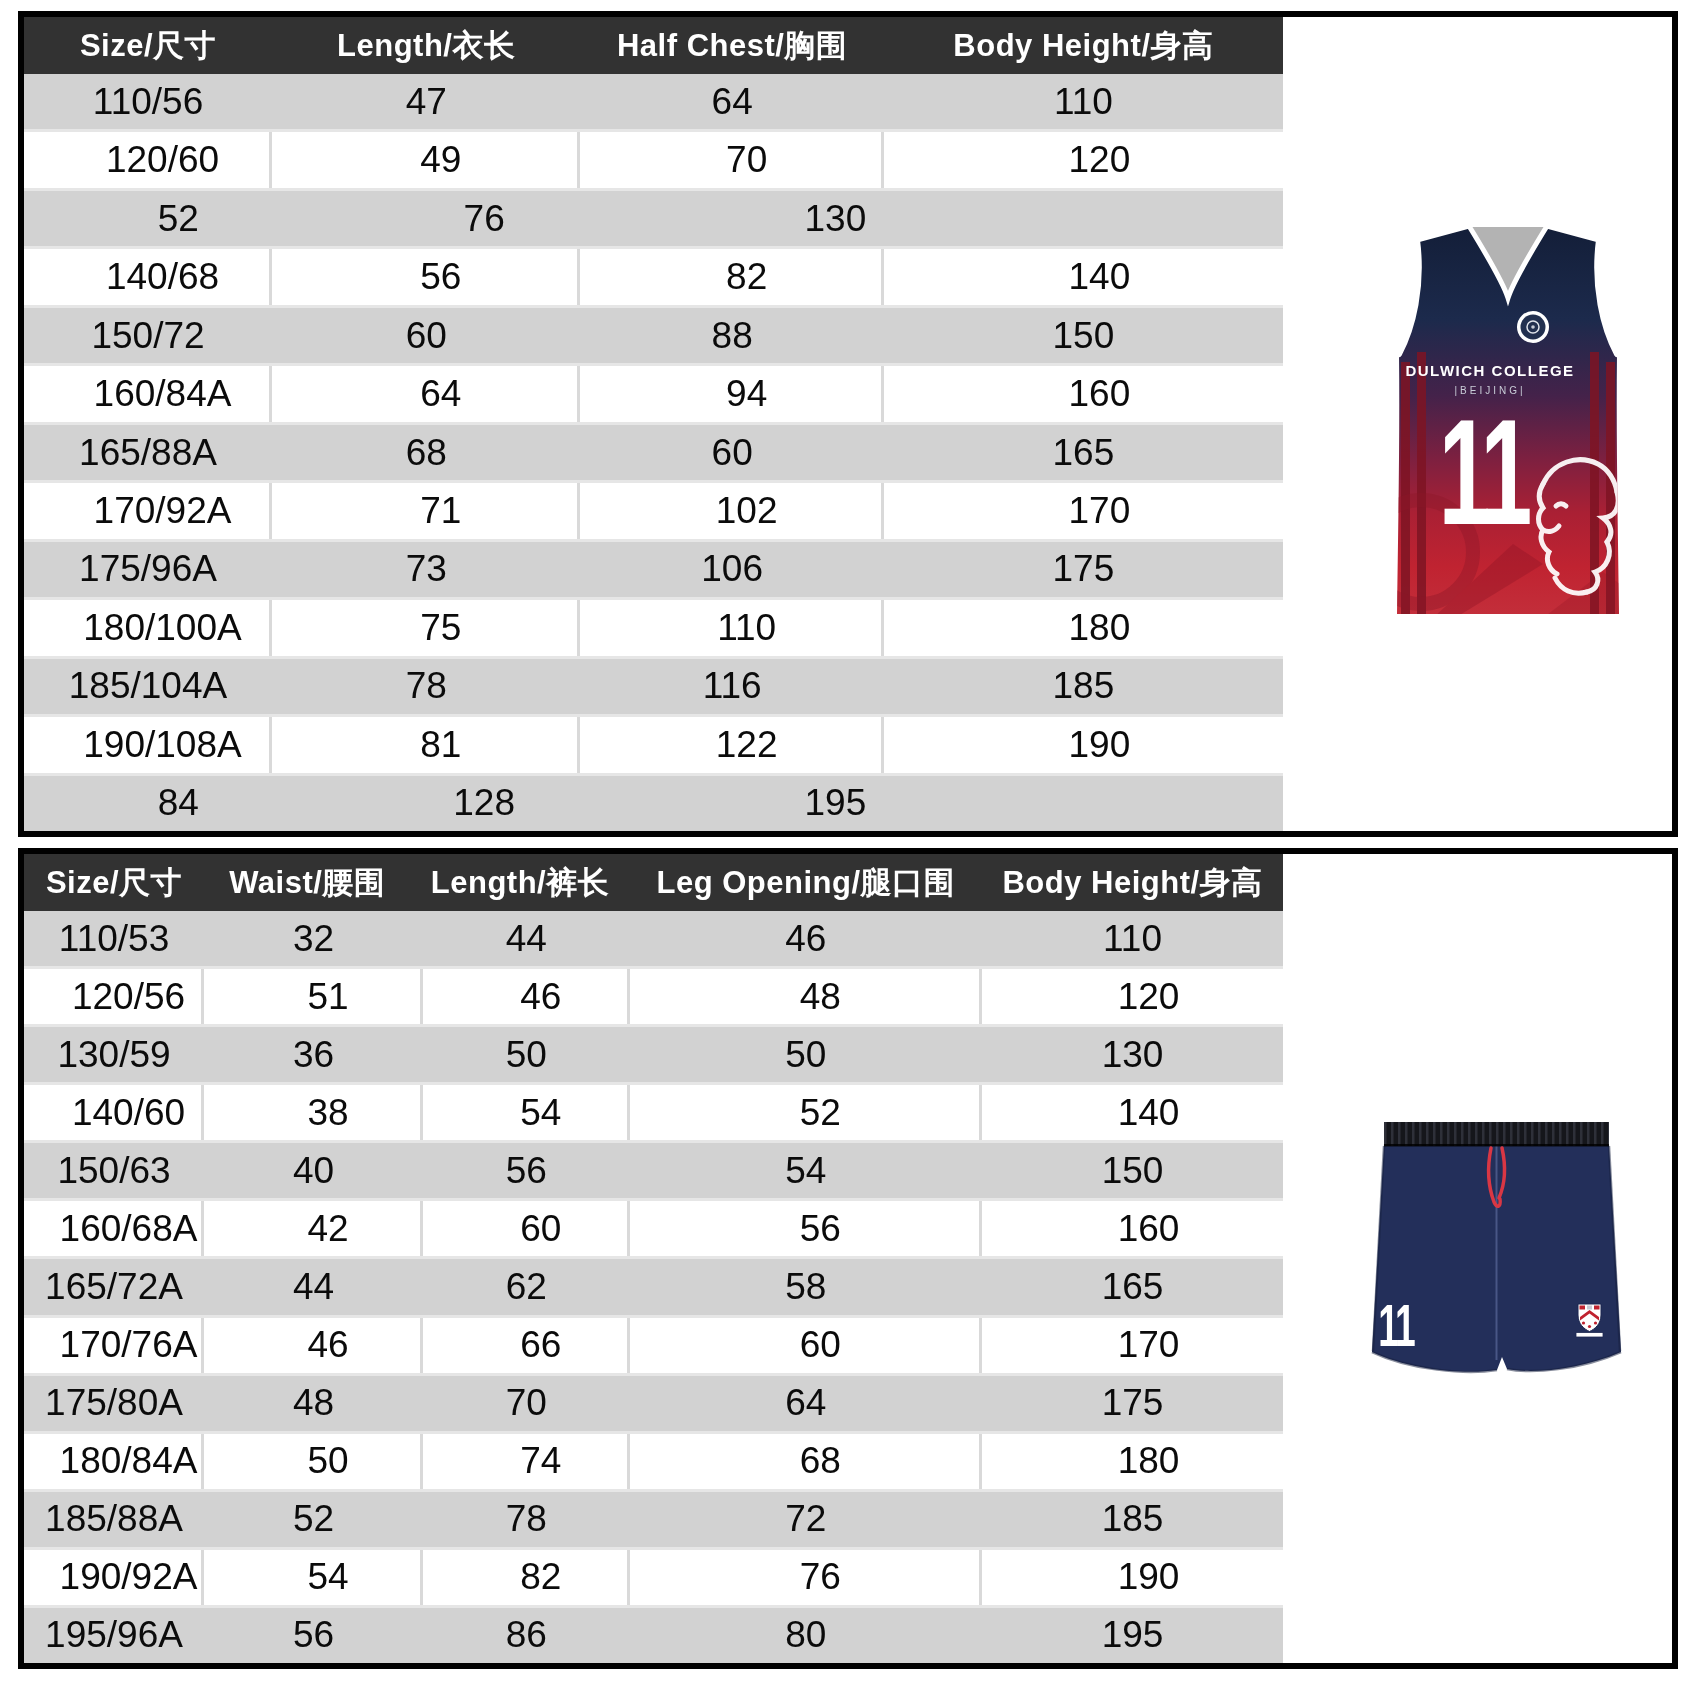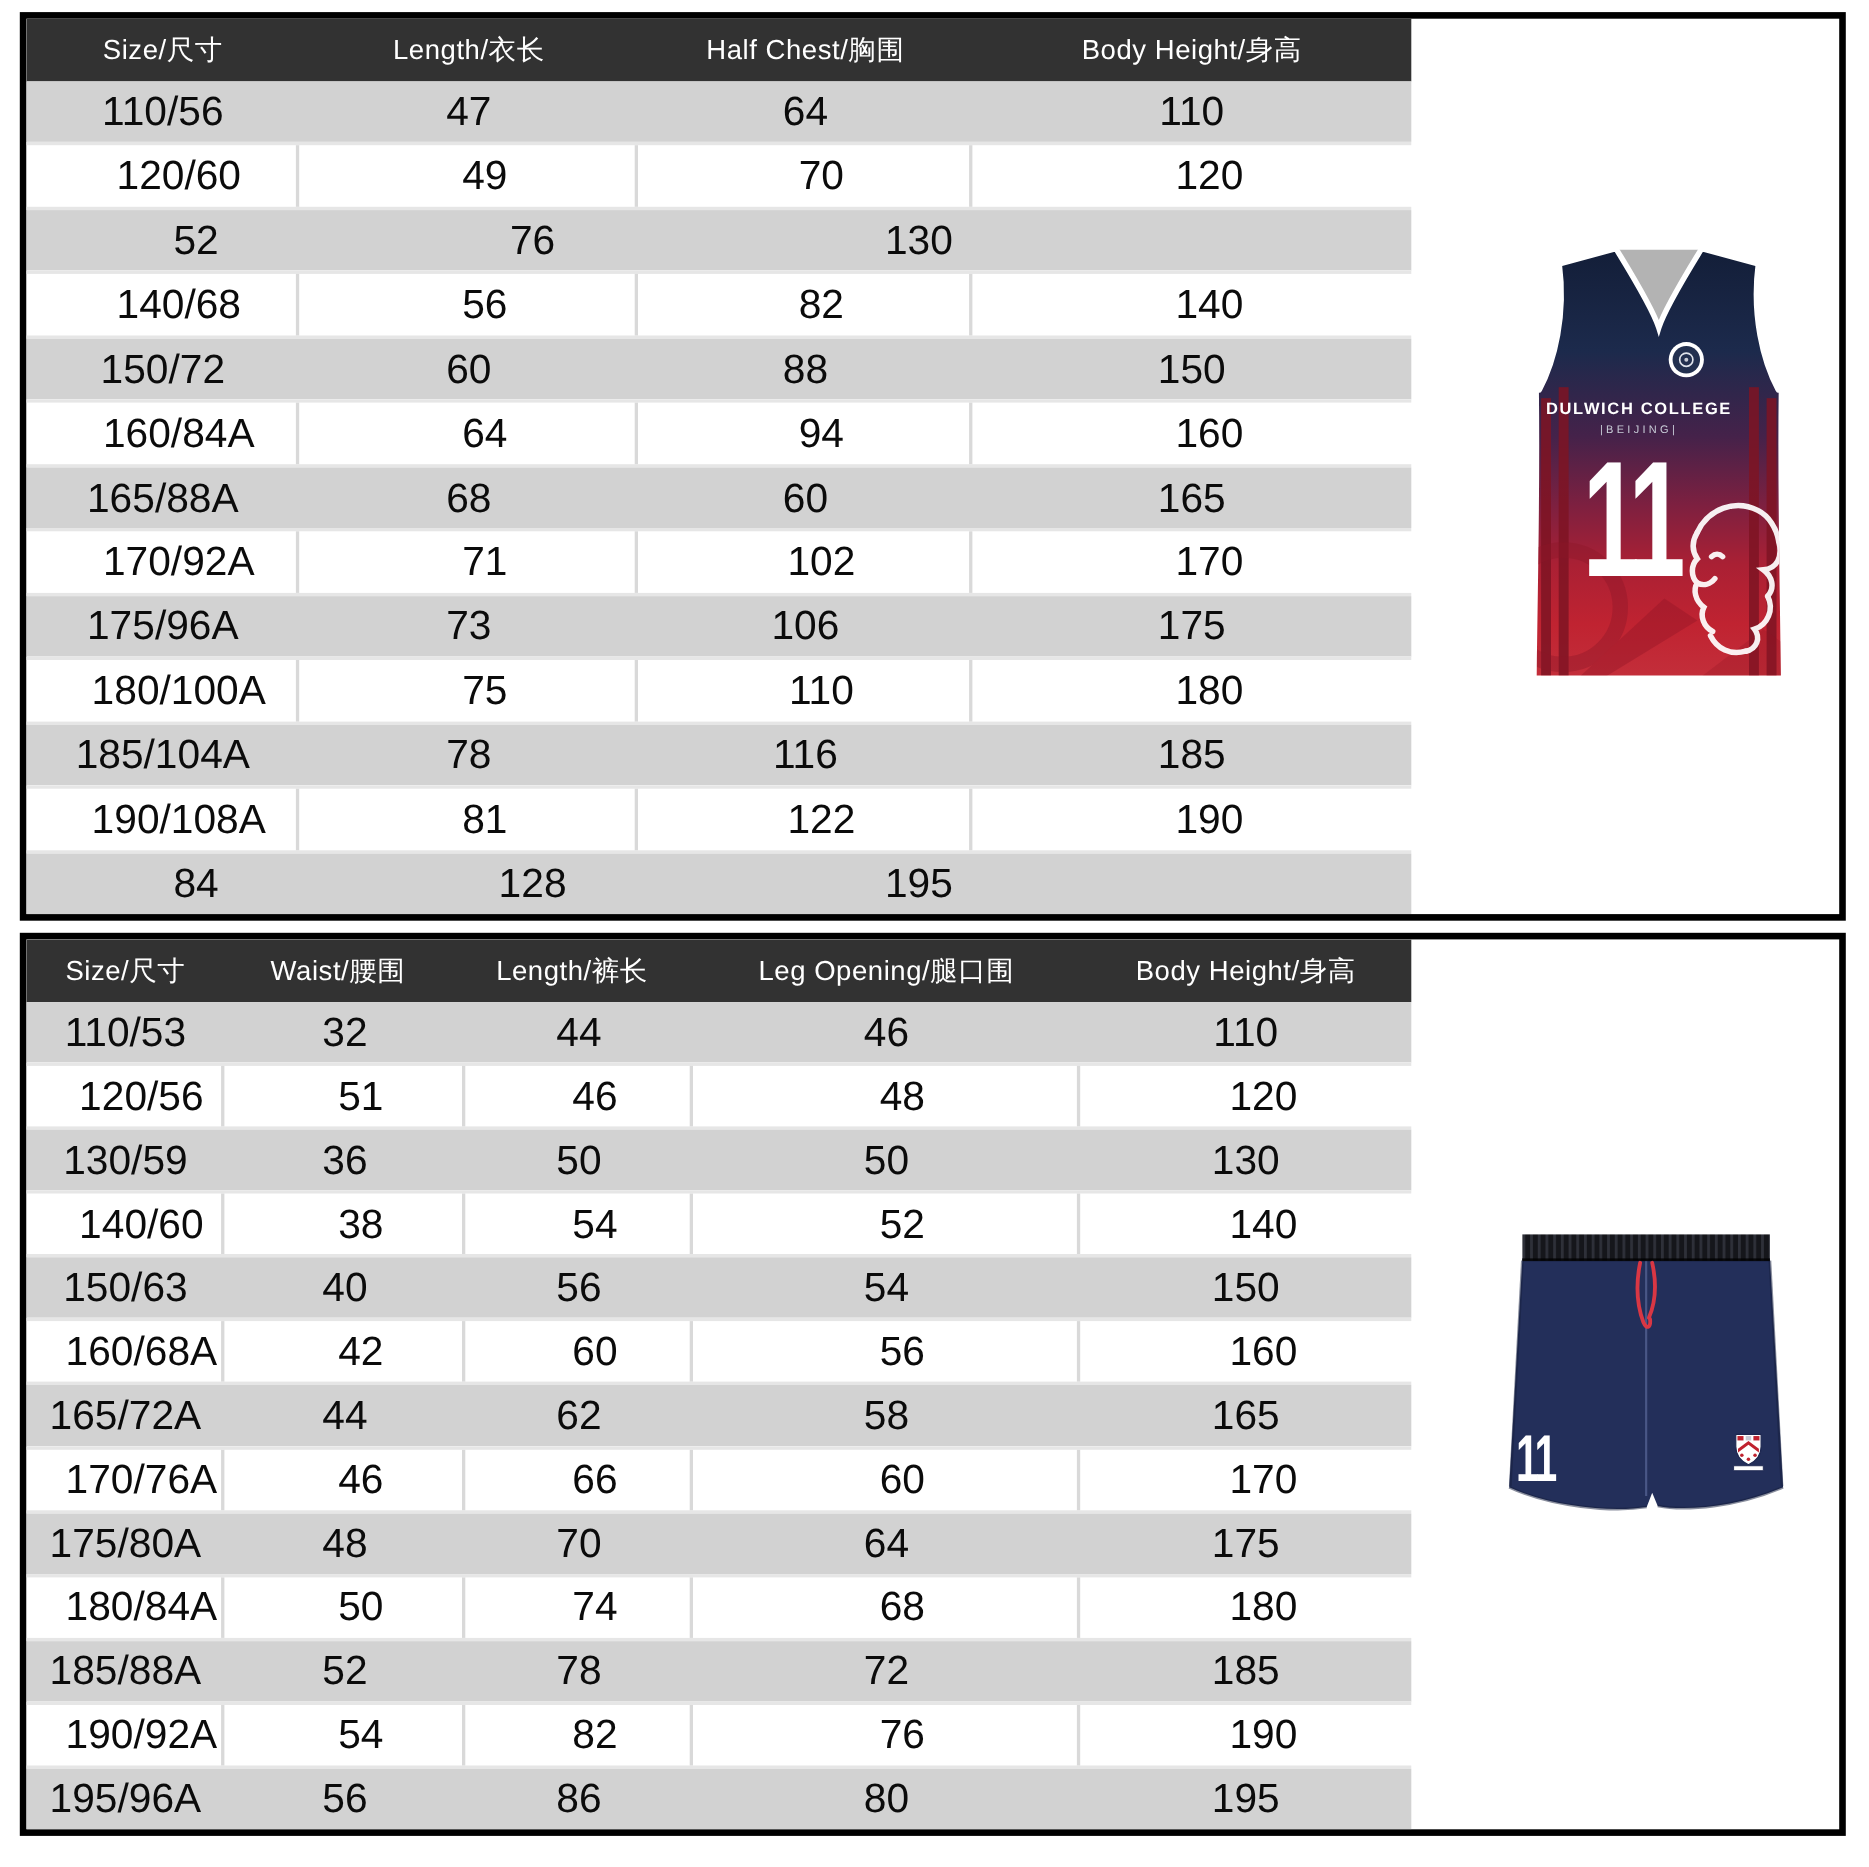--- a/index.html
+++ b/index.html
@@ -15,21 +15,21 @@
   .panel-top{top:11px;height:826px;}
   .panel-bottom{top:848px;height:821px;}
 
   .size-table{
     position:absolute;left:0;top:0;bottom:0;width:1259px;
     display:flex;flex-direction:column;
   }
   .thead{height:57px;flex:0 0 57px;background:#323232;display:flex;}
   .th{
     display:flex;align-items:center;justify-content:center;
-    color:#fff;font-weight:400;font-size:25px;letter-spacing:.5px;
+    color:#fff;font-weight:700;font-size:31px;letter-spacing:.5px;
     box-sizing:border-box;white-space:nowrap;
   }
   .tbody{flex:1;display:flex;flex-direction:column;}
   .tr{flex:1;display:flex;box-sizing:border-box;}
   .tr.gray{background:#d2d2d2;}
   .tr.white{background:#fff;border-top:3px solid #e6e6e6;border-bottom:3px solid #e6e6e6;}
   .td{
     display:flex;align-items:center;justify-content:center;
     font-size:37px;color:#0b0b0b;box-sizing:border-box;white-space:nowrap;
   }

